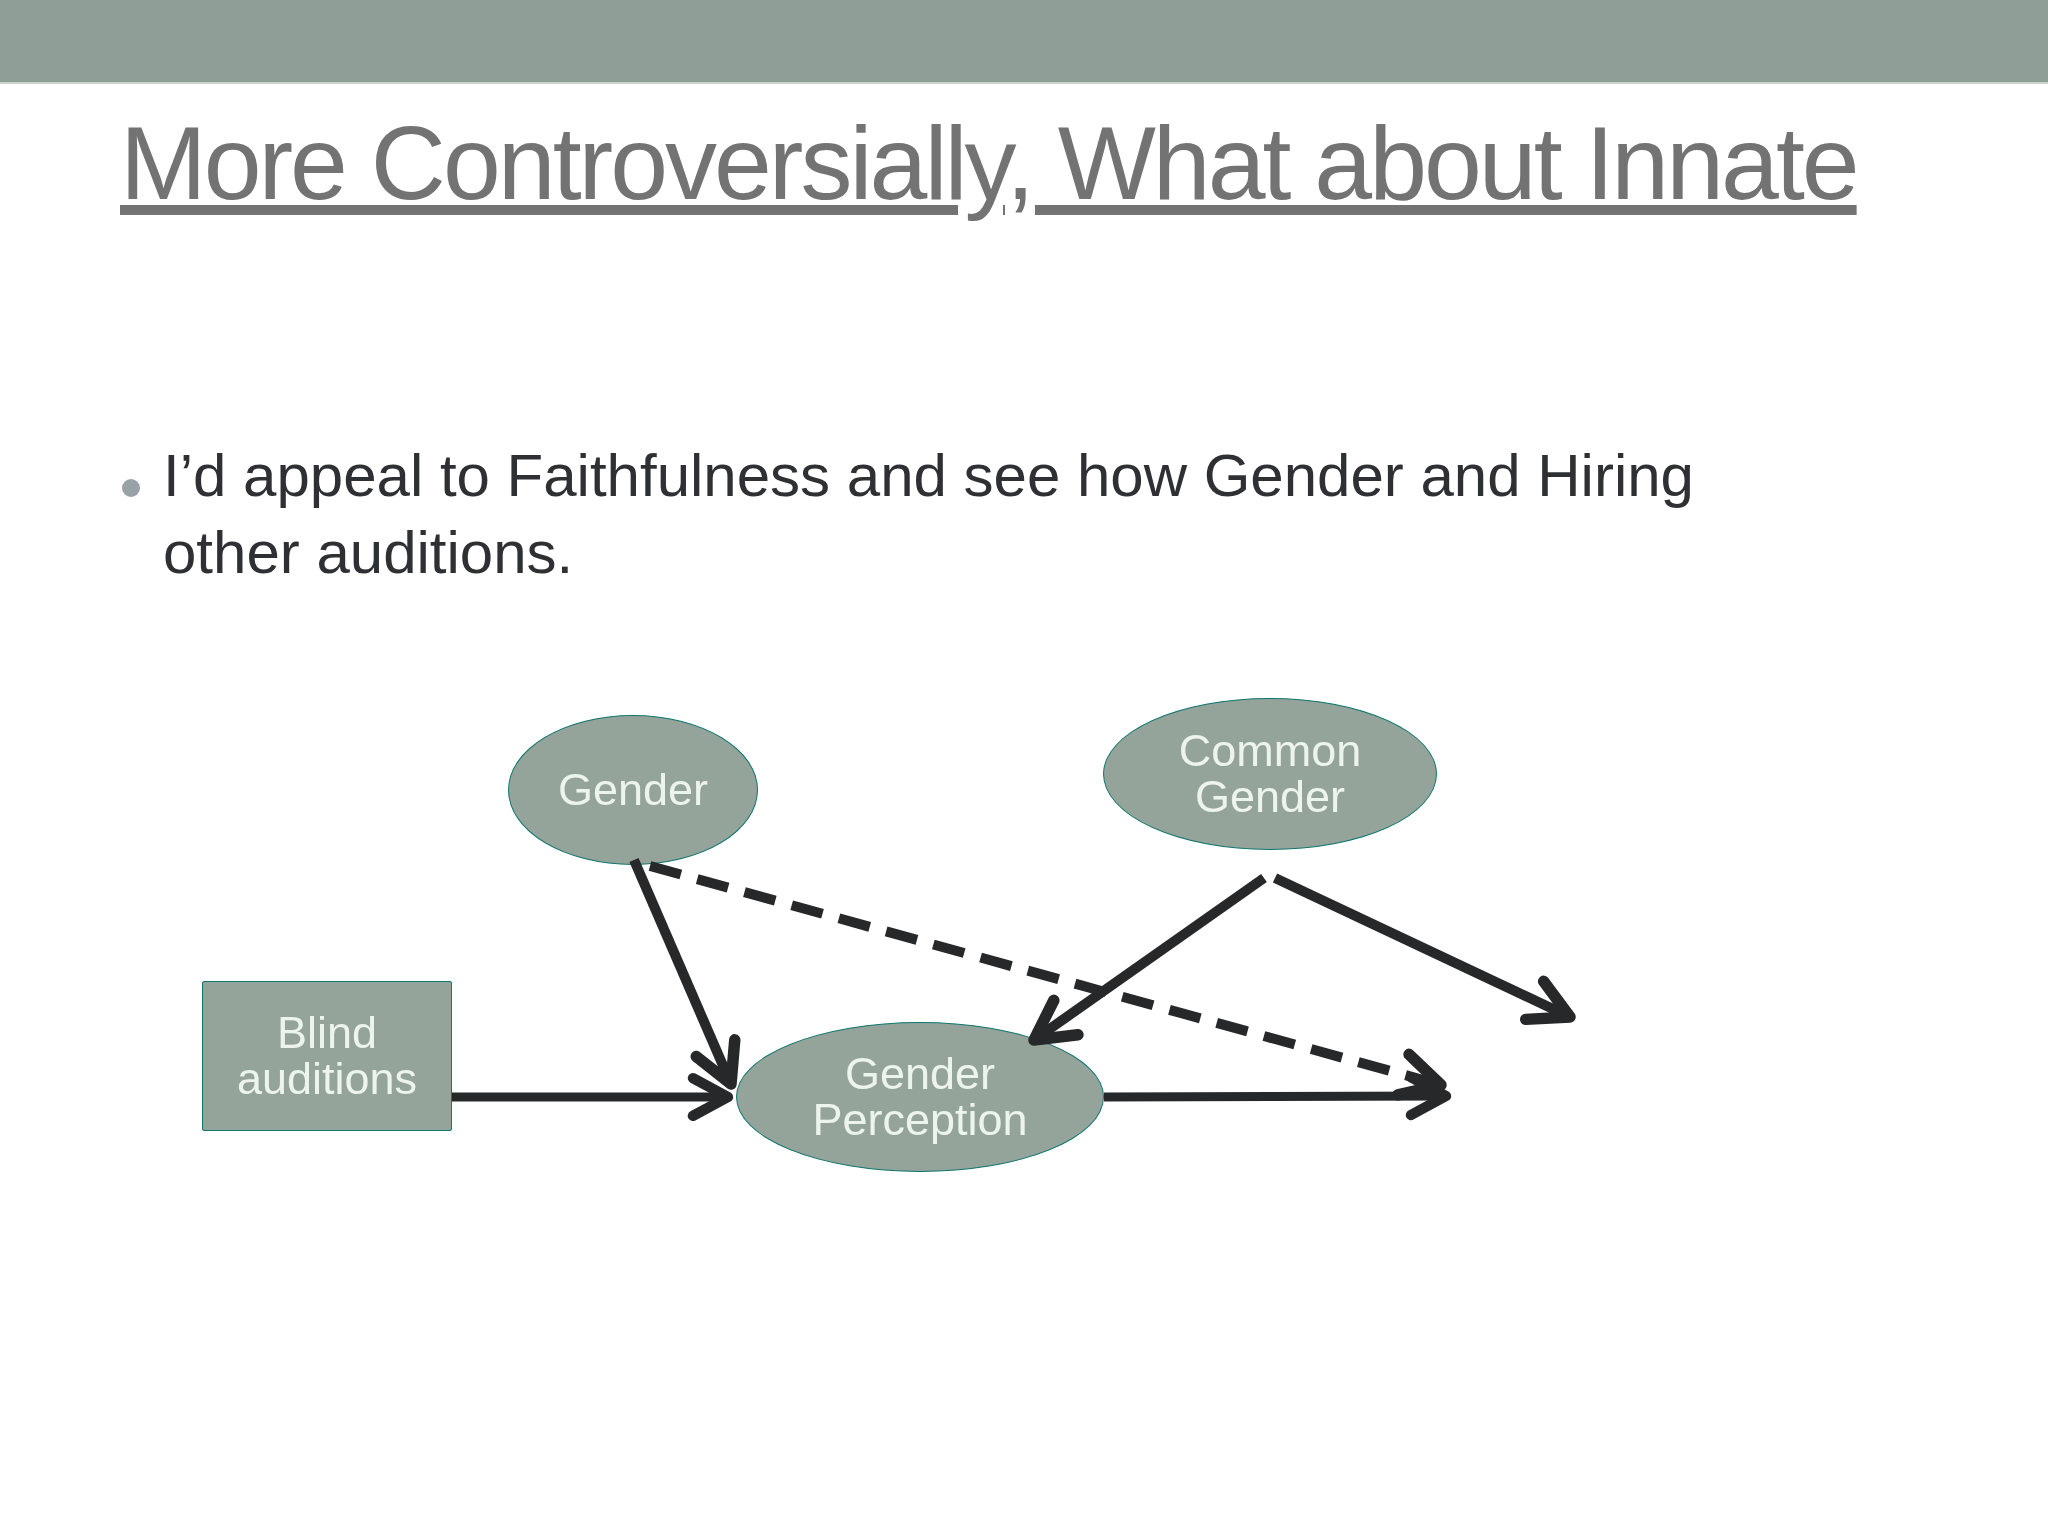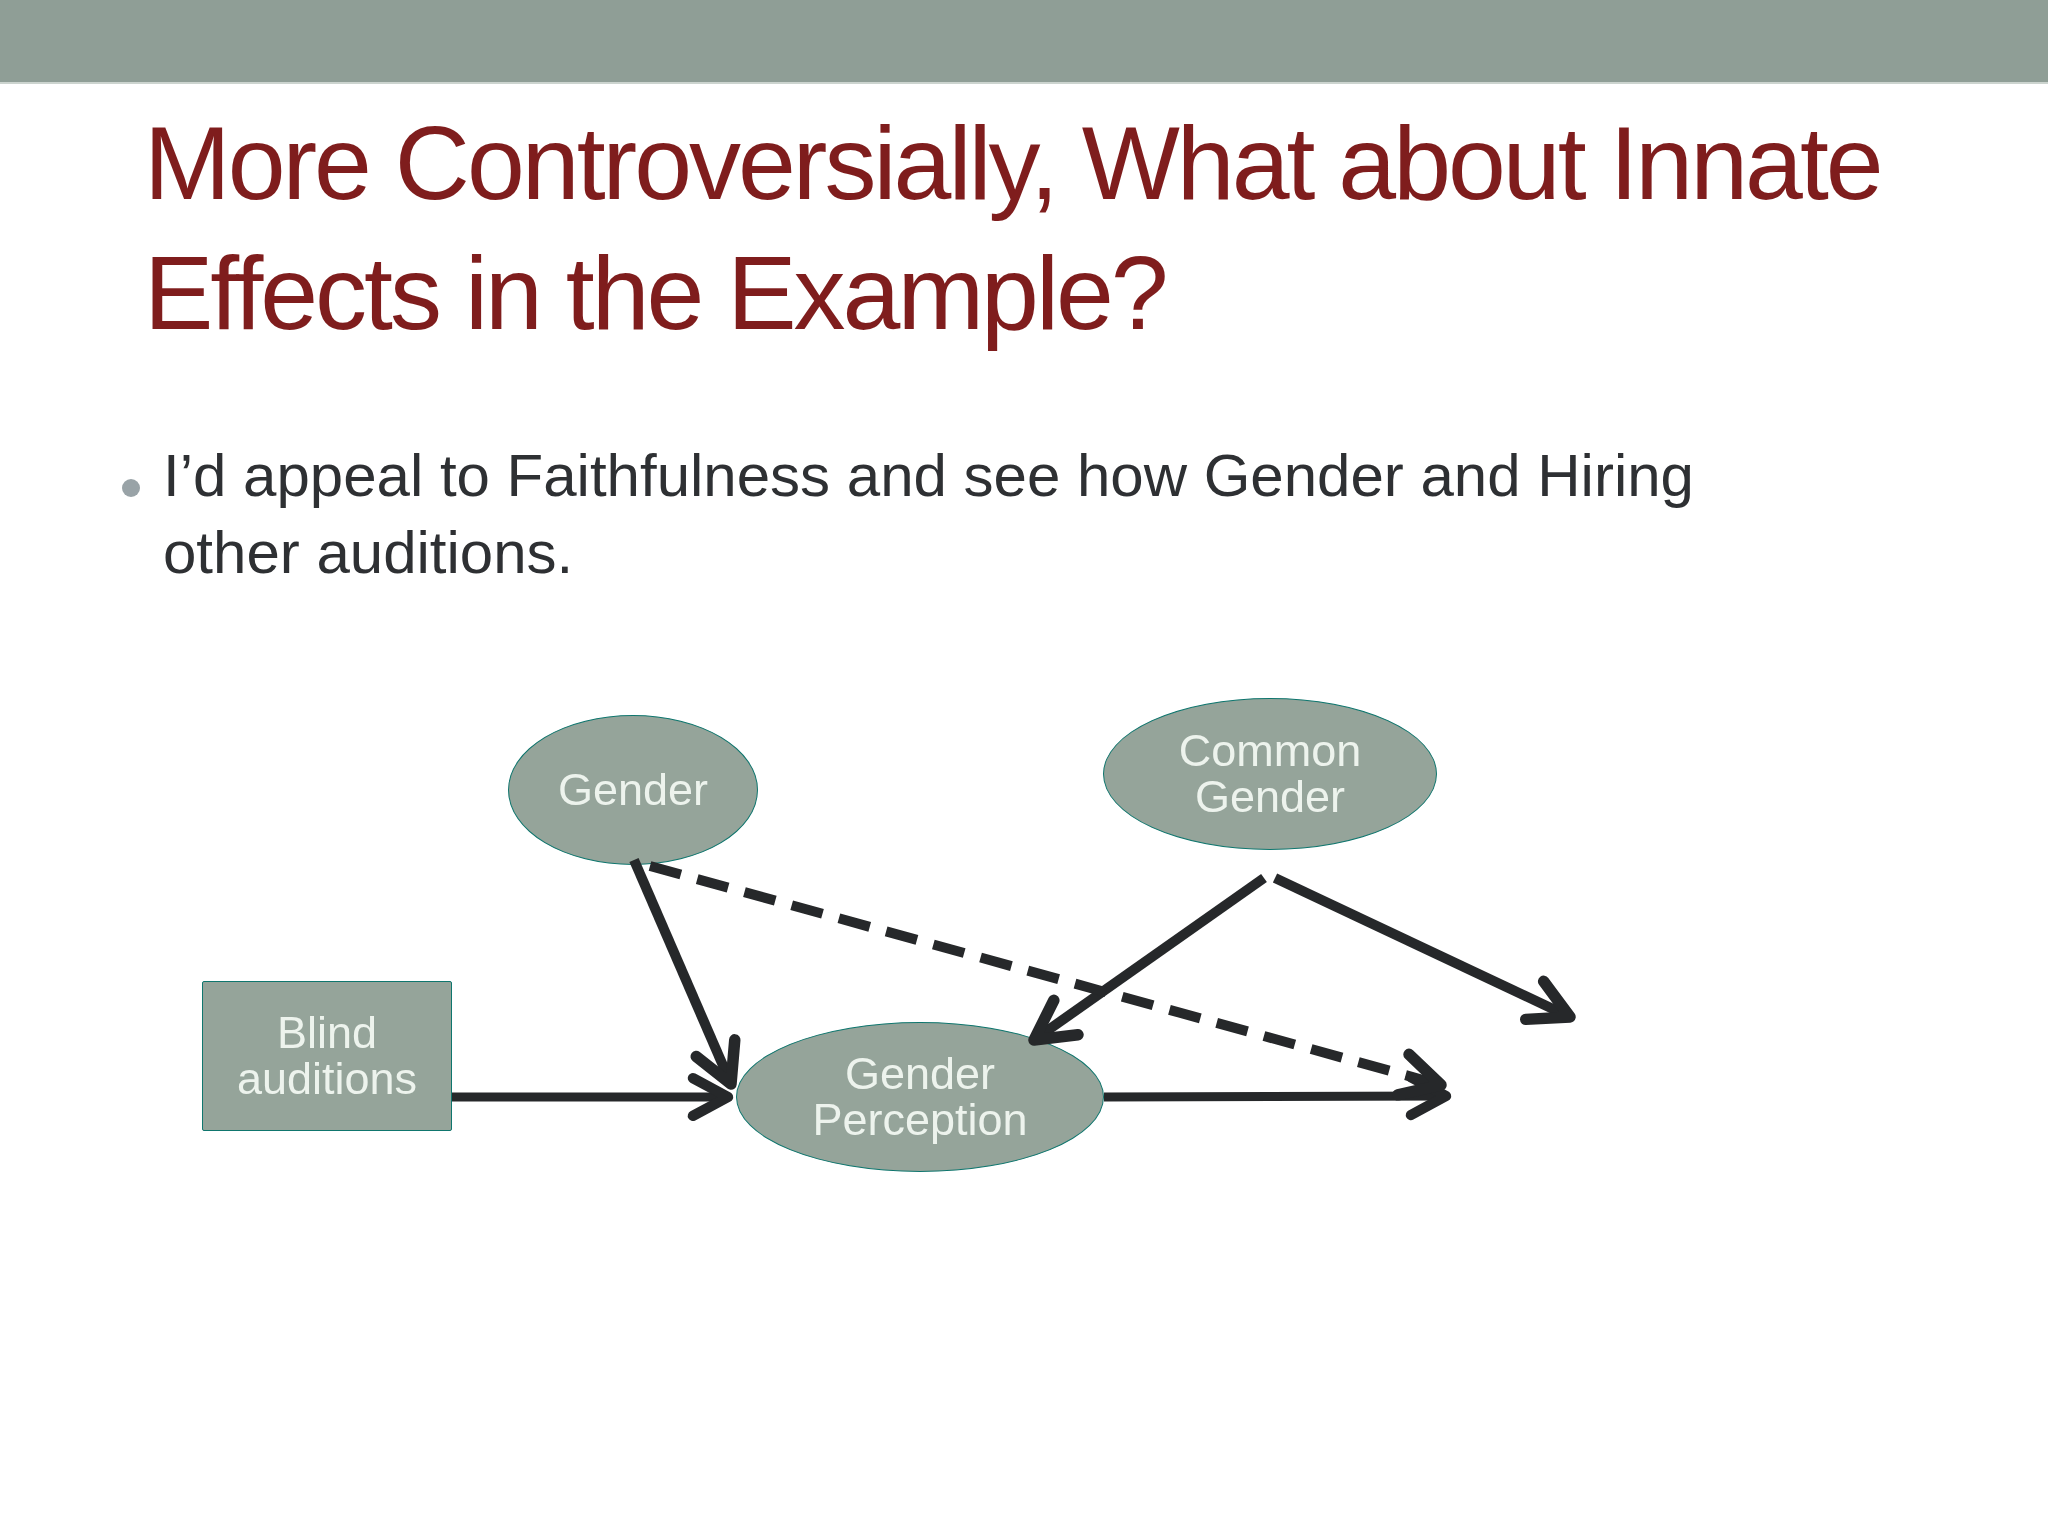--- a/index.html
+++ b/index.html
@@ -17,27 +17,28 @@
     position: absolute;
     left: 0; top: 0;
     width: 2048px; height: 82px;
     background: #8f9e96;
     border-bottom: 2px solid #ccd4cf;
   }
 
   
   .title {
     position: absolute;
-    left: 144px; top: 98px;
+    left: 120px; top: 98px;
     width: 1860px;
-    color: #7f1d1d;
+    color: #737373;
     font-size: 104px;
     line-height: 130px;
     letter-spacing: -3px;
     font-weight: 400;
+    text-decoration: underline;
   }
   .title .line { white-space: nowrap; }
 
   
   .bullet-dot {
     position: absolute;
     left: 122px; top: 479px;
     width: 18px; height: 18px;
     border-radius: 50%;
     background: #99a3a7;
@@ -85,21 +86,20 @@
 </style>
 </head>
 <body>
 
 <div class="slide">
 
   <div class="top-bar"></div>
 
   <div class="title">
     <div class="line">More Controversially, What about Innate</div>
-    <div class="line">Effects in the Example?</div>
   </div>
 
   <div class="bullet-dot"></div>
   <div class="bullet-text">
     <div class="line">I’d appeal to Faithfulness and see how Gender and Hiring</div>
     <div class="line">other auditions.</div>
   </div>
 
   <div class="node ellipse node-gender">
     <div>Gender</div>

